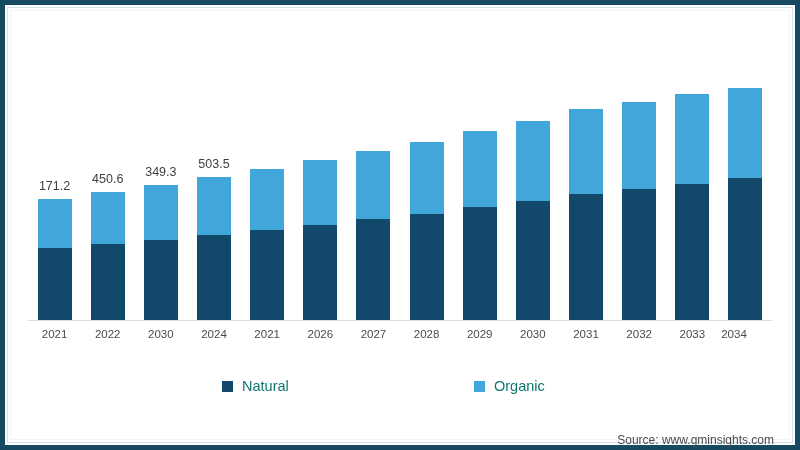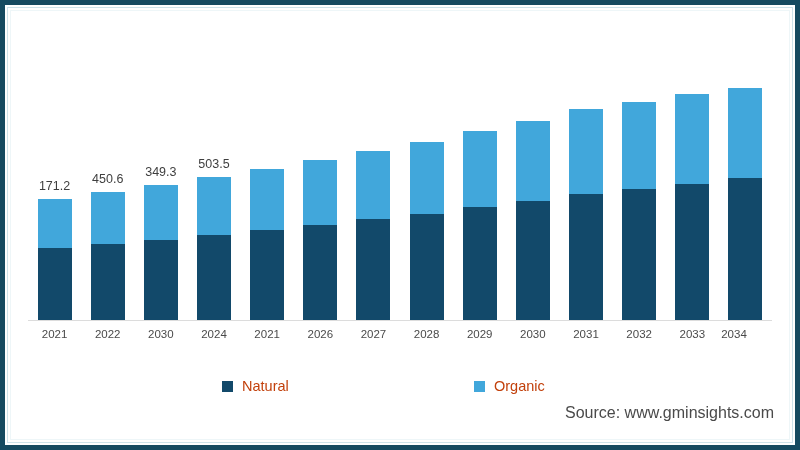--- a/index.html
+++ b/index.html
@@ -135,30 +135,30 @@
     align-items: center;
     gap: 9px;
   }
   .legend-swatch {
     width: 11px;
     height: 11px;
     display: inline-block;
   }
   .legend-text {
     font-size: 14.5px;
-    color: #c2410c;
+    color: #0f766e;
   }
   #legend-natural { left: 222px; }
   #legend-organic { left: 474px; }
 
   #source-note {
     position: absolute;
     right: 26px;
-    top: 404px;
-    font-size: 16px;
+    top: 433px;
+    font-size: 12px;
     color: #4a4a4a;
     margin-left: 44px;
   }
 </style>
 </head>
 <body>
 
 <div id="figure">
 
   <div class="frame-outer"></div>

